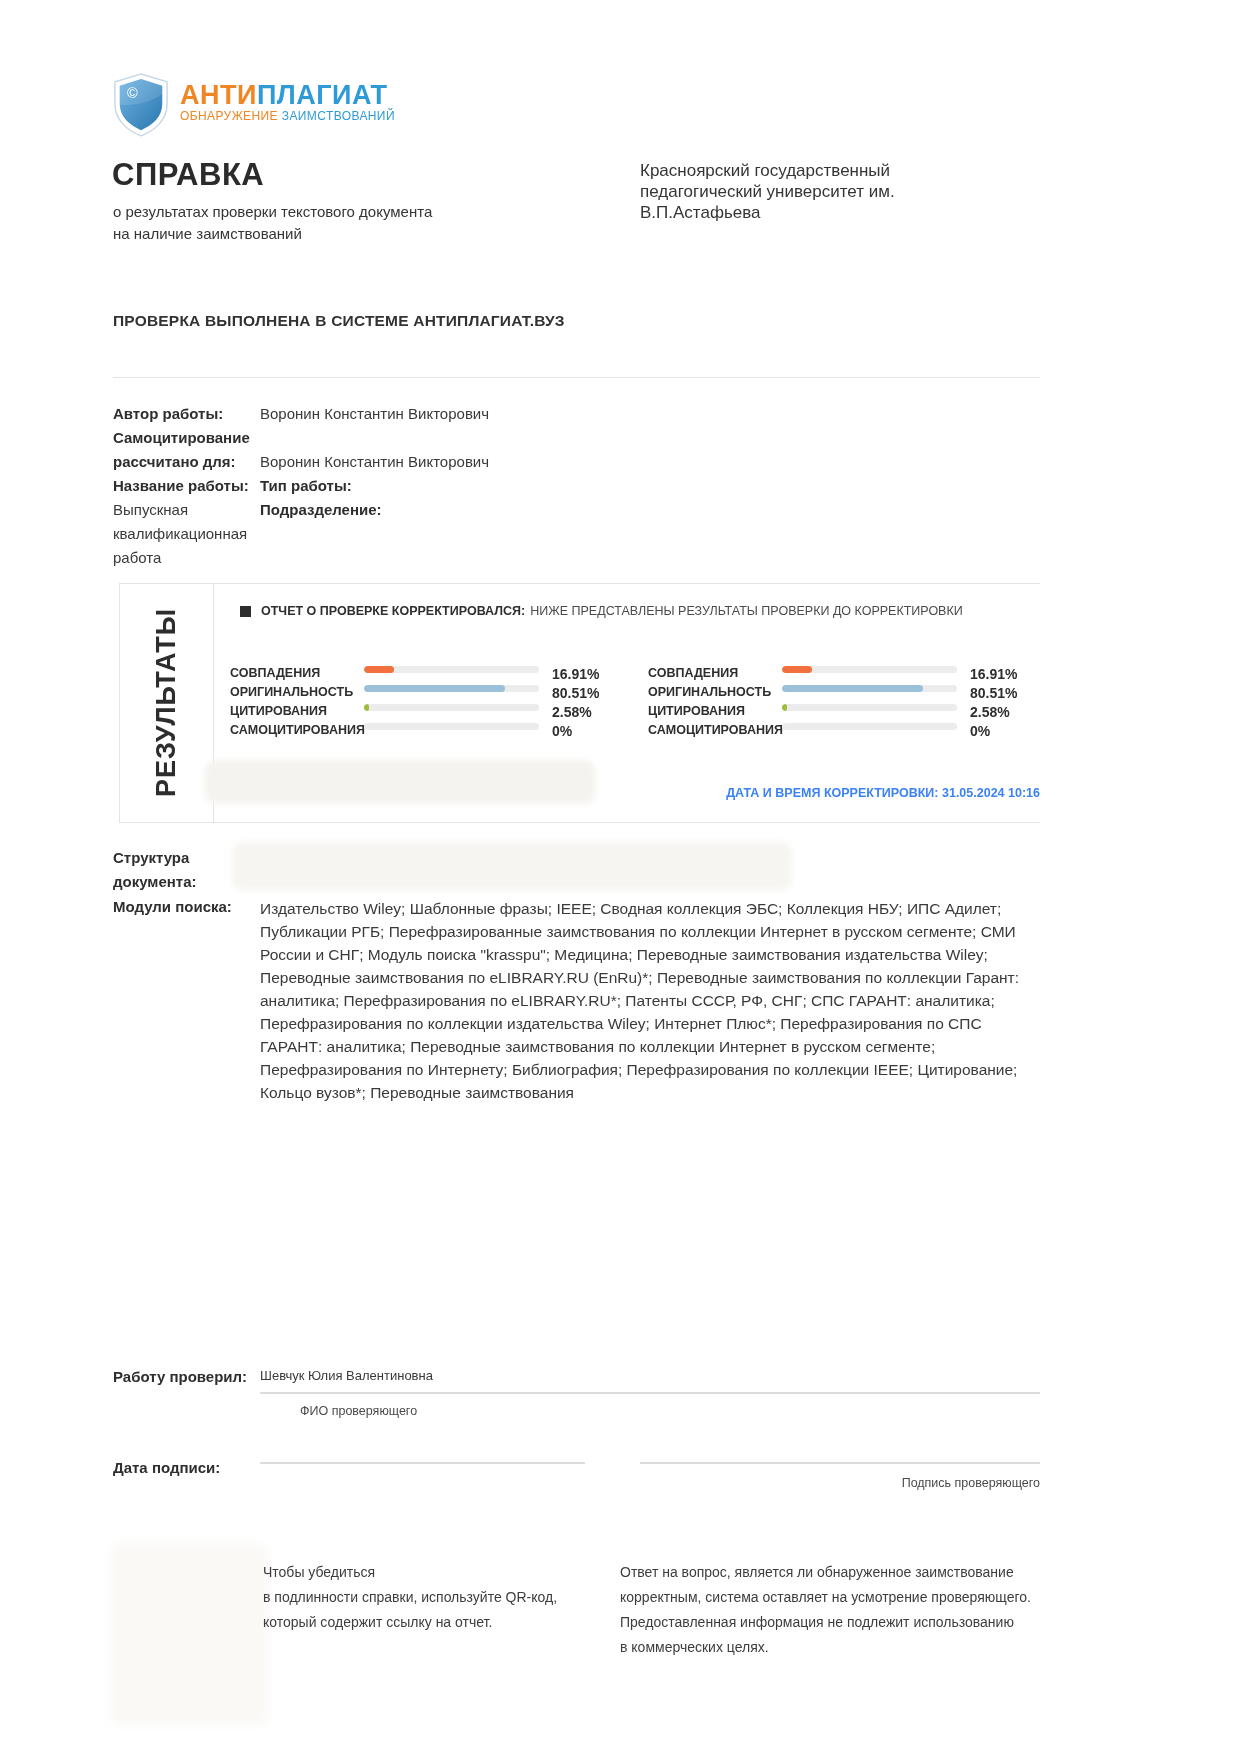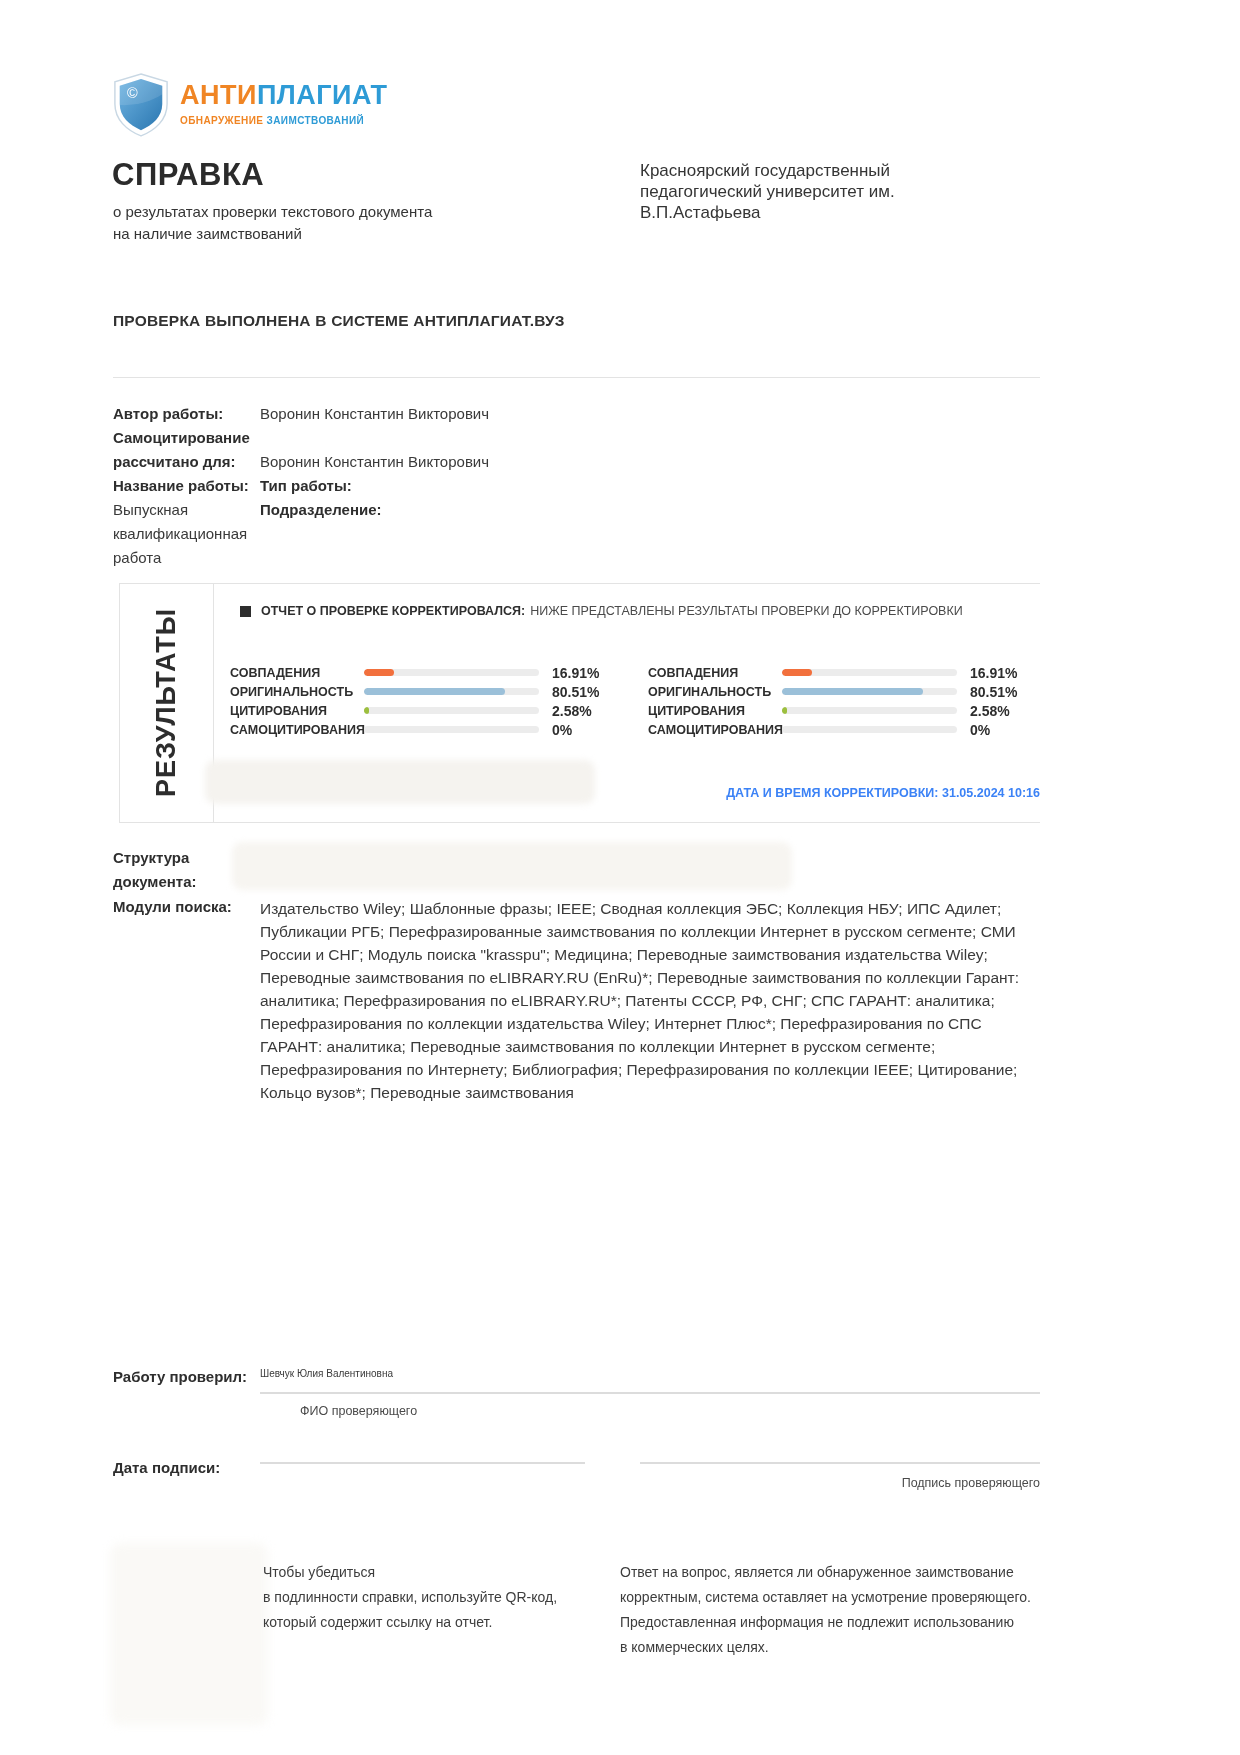--- a/index.html
+++ b/index.html
@@ -10,21 +10,21 @@
   }
   .abs{position:absolute;}
   .pre{white-space:pre-line;}
 
   
   .logo{left:112px;top:72px;display:flex;align-items:flex-start;}
   .logo-text{margin-left:10px;padding-top:10px;}
   .brand{font-size:27px;font-weight:bold;letter-spacing:.5px;line-height:1;}
   .brand .b1{color:#f08524;}
   .brand .b2{color:#2e9bd6;}
-  .tagline{font-size:10px;font-weight:bold;letter-spacing:.4px;margin-top:6px;}
+  .tagline{font-size:12px;font-weight:normal;letter-spacing:.4px;margin-top:0;}
   .tagline .t1{color:#f08524;}
   .tagline .t2{color:#2e9bd6;}
 
   
   .doc-title{left:112px;top:157px;font-size:31px;font-weight:bold;color:#2b2b2b;letter-spacing:.5px;}
   .doc-subtitle{left:113px;top:201px;font-size:15px;line-height:22px;color:#353535;}
   .org{left:640px;top:160px;width:400px;font-size:17px;line-height:21px;color:#353535;}
 
   .system-banner{left:113px;top:312px;font-size:15.5px;font-weight:bold;color:#323232;letter-spacing:.2px;}
 
@@ -45,41 +45,41 @@
   .res-sidebar{left:120px;top:583px;width:93px;height:239px;display:flex;align-items:center;justify-content:center;}
   .res-sidebar span{transform:rotate(-90deg);white-space:nowrap;font-size:27px;font-weight:bold;letter-spacing:1px;color:#2d2d2d;}
 
   .notice{left:240px;top:604px;display:flex;align-items:center;font-size:12.5px;color:#4a4a4a;}
   .notice .sq{width:11px;height:11px;background:#2d2d2d;margin-right:10px;flex:none;}
   .notice .nb{font-weight:bold;color:#2e2e2e;margin-right:5px;}
 
   .metrics-col{display:flex;flex-direction:column;row-gap:6px;}
   .metrics-left{left:230px;top:666px;width:386px;}
   .metrics-right{left:648px;top:666px;width:392px;}
-  .metric-row{display:flex;align-items:center;height:13px;}
+  .metric-row{display:flex;height:13px;}
   .m-label{width:134px;flex:none;font-size:12.5px;font-weight:bold;color:#2e2e2e;}
   .m-bar{width:175px;flex:none;height:7px;border-radius:4px;background:#ececec;position:relative;overflow:hidden;}
   .m-fill{position:absolute;left:0;top:0;height:7px;border-radius:4px;}
   .m-value{margin-left:13px;font-size:14px;font-weight:bold;color:#2e2e2e;}
 
   .redact{border-radius:10px;filter:blur(3px);}
   .redact-date{left:205px;top:760px;width:390px;height:44px;background:#f5f3ef;}
   .redact-structure{left:232px;top:842px;width:560px;height:48px;background:#f7f5f1;}
   .redact-qr{left:110px;top:1543px;width:158px;height:182px;background:#faf9f6;filter:blur(5px);}
 
   .correction-dt{left:440px;top:786px;width:600px;text-align:right;font-size:12.5px;font-weight:bold;color:#3b82f6;}
 
   
   .structure-lbl{left:113px;top:846px;font-size:15px;line-height:24px;font-weight:bold;color:#2e2e2e;}
   .modules-lbl{left:113px;top:898px;font-size:15px;font-weight:bold;color:#2e2e2e;}
   .modules-text{left:260px;top:897px;width:782px;font-size:15.5px;line-height:23px;color:#3a3a3a;}
 
   
   .reviewer-lbl{left:113px;top:1368px;font-size:15px;font-weight:bold;color:#2e2e2e;}
-  .reviewer-name{left:260px;top:1368px;font-size:10px;color:#3a3a3a;}
+  .reviewer-name{left:260px;top:1368px;font-size:13px;color:#3a3a3a;}
   .line{height:2px;background:#dcdcdc;}
   .line-name{left:260px;top:1392px;width:780px;}
   .reviewer-hint{left:260px;top:1404px;font-size:12.5px;color:#4a4a4a;margin-left:40px;}
   .date-lbl{left:113px;top:1459px;font-size:15px;font-weight:bold;color:#2e2e2e;}
   .line-date{left:260px;top:1462px;width:325px;}
   .line-sign{left:640px;top:1462px;width:400px;}
   .sign-hint{left:740px;top:1476px;width:300px;text-align:right;font-size:12.5px;color:#4a4a4a;}
 
   
   .qr-note{left:263px;top:1560px;width:340px;font-size:14px;line-height:25px;color:#3d3d3d;}

